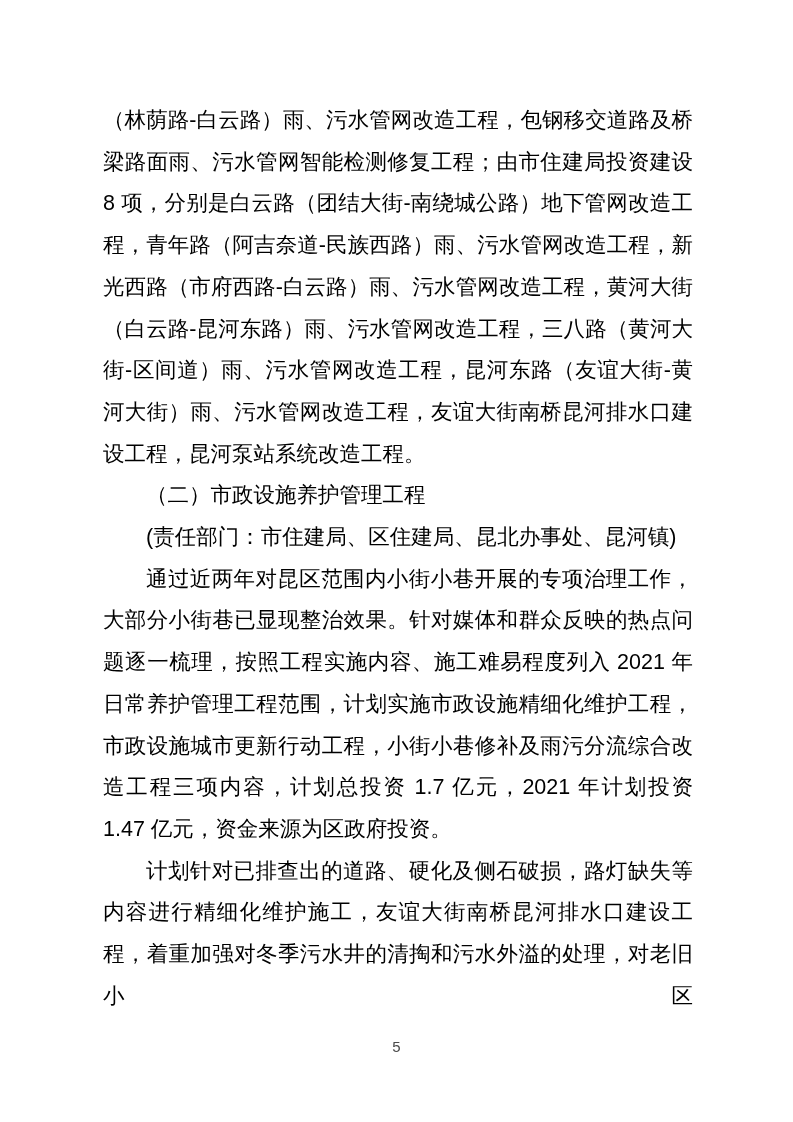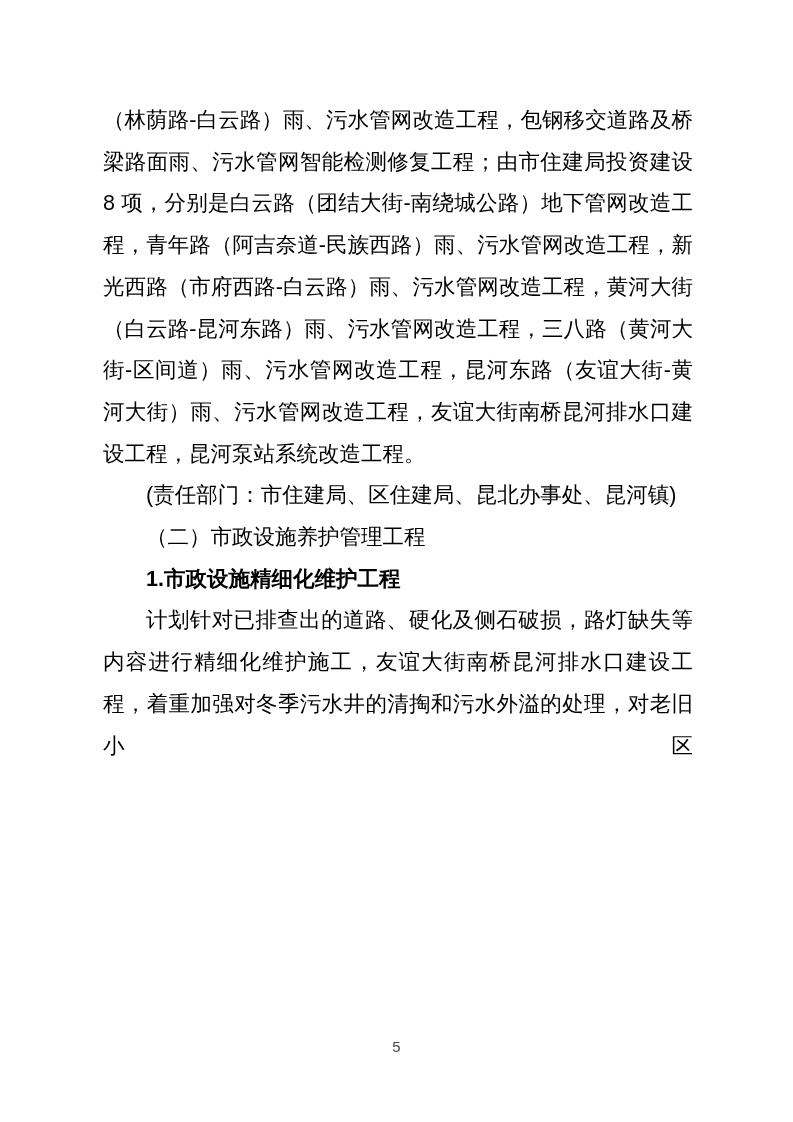--- a/index.html
+++ b/index.html
@@ -52,19 +52,19 @@
     line-height: 17px;
     color: #4a4a4a;
   }
 </style>
 </head>
 <body>
 
 <div class="page">
   <div class="doc-body">
     <p>（林荫路-白云路）雨、污水管网改造工程，包钢移交道路及桥梁路面雨、污水管网智能检测修复工程；由市住建局投资建设 8 项，分别是白云路（团结大街-南绕城公路）地下管网改造工程，青年路（阿吉奈道-民族西路）雨、污水管网改造工程，新光西路（市府西路-白云路）雨、污水管网改造工程，黄河大街（白云路-昆河东路）雨、污水管网改造工程，三八路（黄河大街-区间道）雨、污水管网改造工程，昆河东路（友谊大街-黄河大街）雨、污水管网改造工程，友谊大街南桥昆河排水口建设工程，昆河泵站系统改造工程。</p>
+    <p class="indent">（二）市政设施养护管理工程</p>
     <p class="indent">(责任部门：市住建局、区住建局、昆北办事处、昆河镇)</p>
-    <p class="indent">（二）市政设施养护管理工程</p>
-    <p class="indent bold">1.市政设施精细化维护工程</p>
+    <p class="indent">通过近两年对昆区范围内小街小巷开展的专项治理工作，大部分小街巷已显现整治效果。针对媒体和群众反映的热点问题逐一梳理，按照工程实施内容、施工难易程度列入 2021 年日常养护管理工程范围，计划实施市政设施精细化维护工程，市政设施城市更新行动工程，小街小巷修补及雨污分流综合改造工程三项内容，计划总投资 1.7 亿元，2021 年计划投资 1.47 亿元，资金来源为区政府投资。</p>
     <p class="indent flush-last">计划针对已排查出的道路、硬化及侧石破损，路灯缺失等内容进行精细化维护施工，友谊大街南桥昆河排水口建设工程，着重加强对冬季污水井的清掏和污水外溢的处理，对老旧小区</p>
   </div>
   <div class="page-number">5</div>
 </div>
 
 </body></html>

